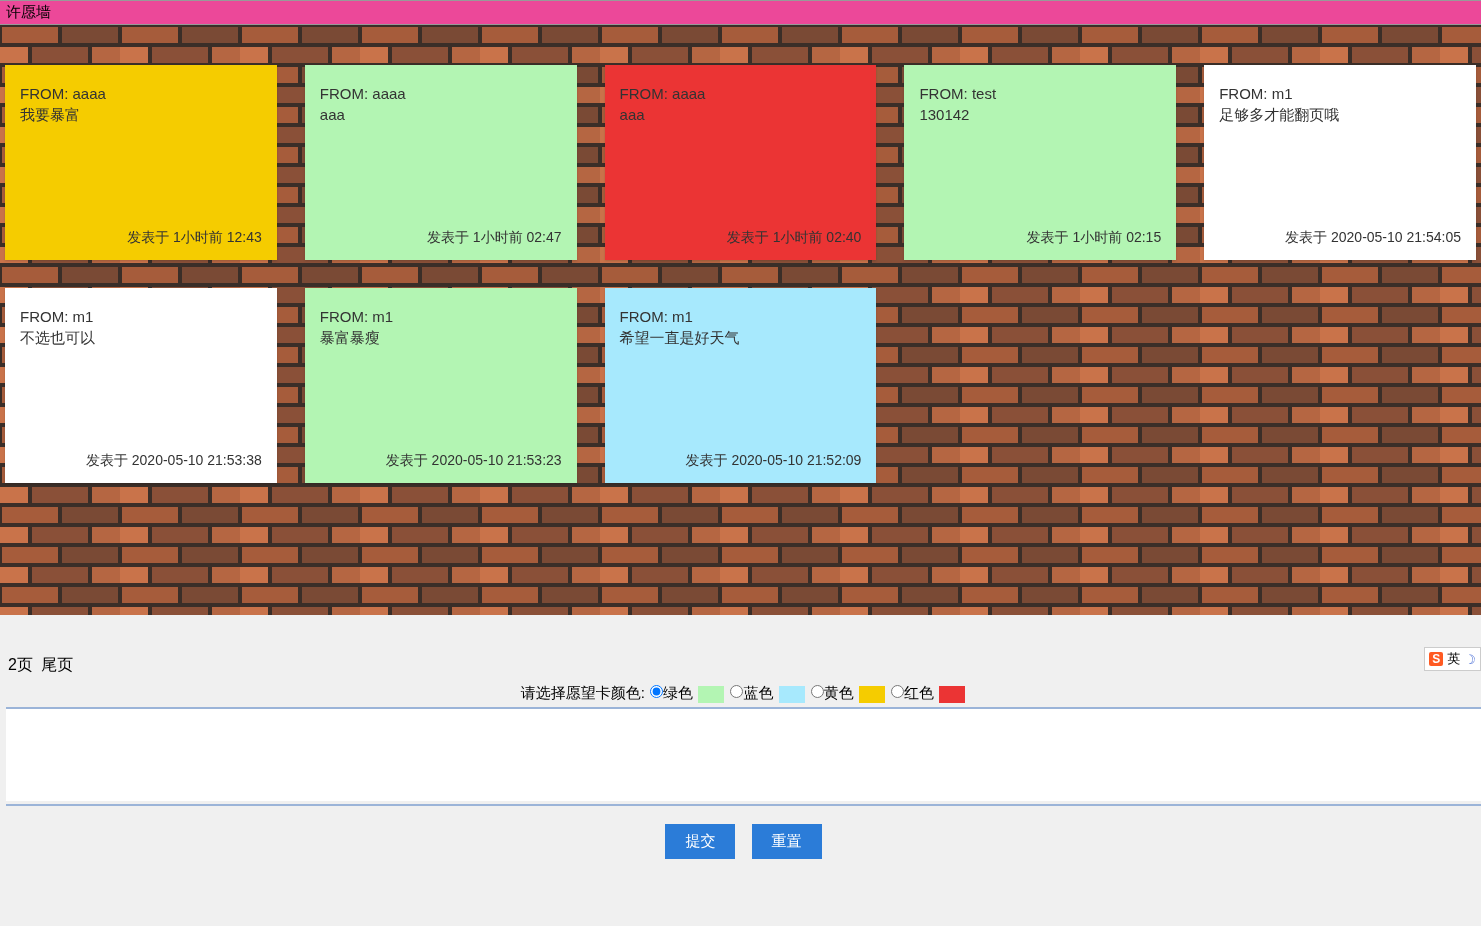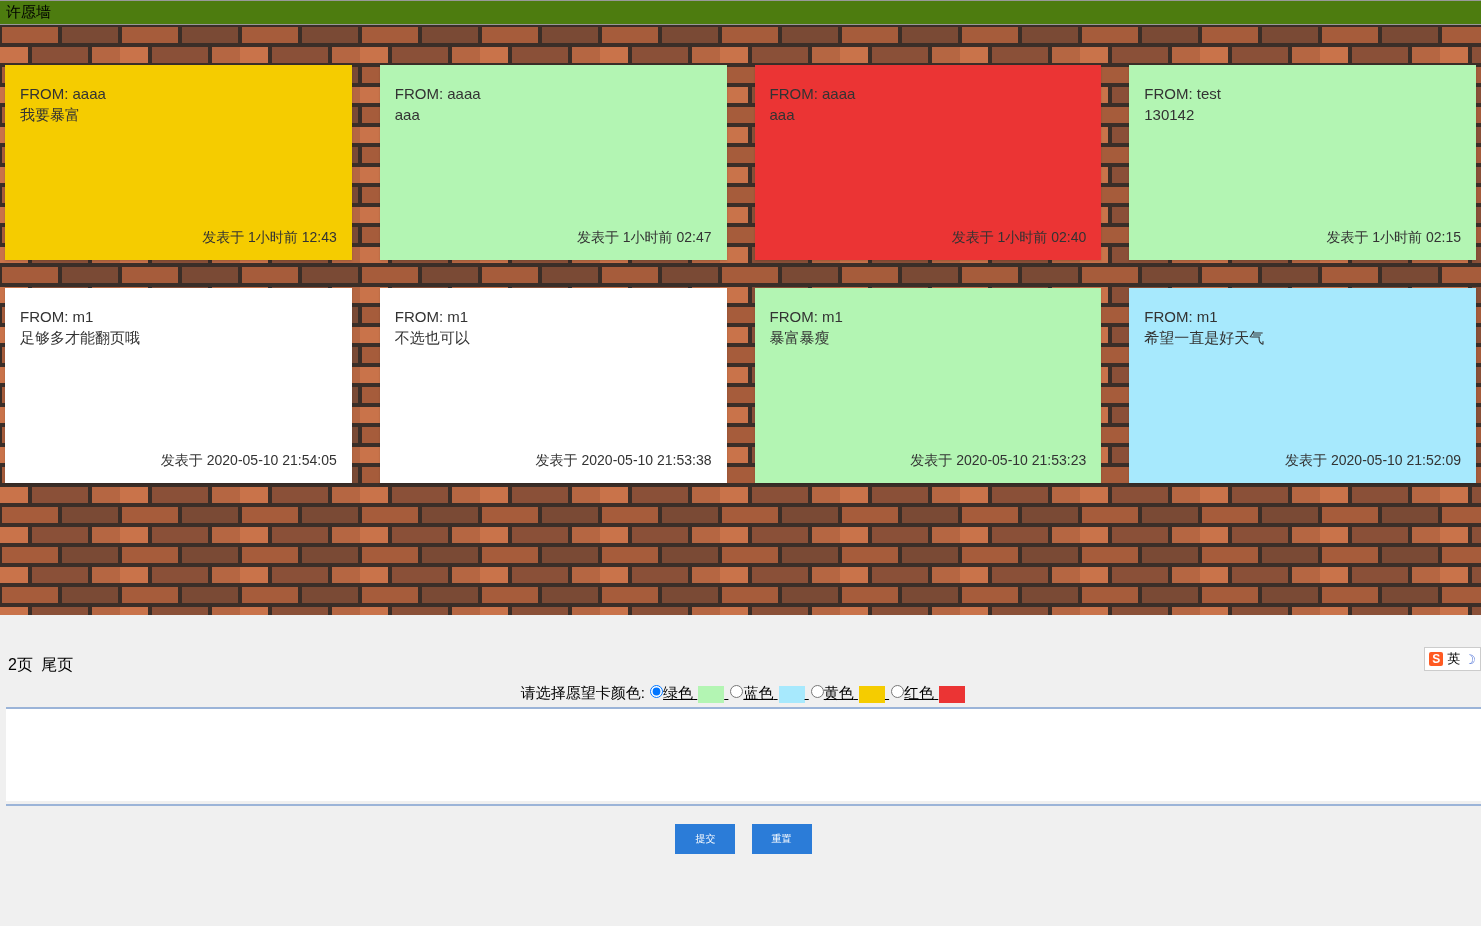--- a/index.html
+++ b/index.html
@@ -6,42 +6,42 @@
       margin: 0;
       padding: 0;
       box-sizing: border-box;
     }
     body {
       font-family: "Microsoft YaHei", Arial, sans-serif;
       font-size: 15px;
       background: #f0f0f0;
     }
     .top-bar {
-      background: #4d7c0f;
+      background: #ec4899;
       border-top: 1px solid #999;
       border-bottom: 1px solid #999;
       padding: 2px 6px;
       font-size: 15px;
     }
     .brick-wall {
       width: 100%;
       height: 590px;
       position: relative;
       background-color: #8b5a3c;
     }
     .brick-wall svg.bricks {
       position: absolute;
       inset: 0;
       width: 100%;
       height: 100%;
     }
     .cards {
       position: relative;
       display: grid;
-      grid-template-columns: repeat(4, 1fr);
+      grid-template-columns: repeat(5, 1fr);
       gap: 28px 28px;
       padding: 40px 5px 40px 5px;
     }
     .card {
       height: 195px;
       padding: 18px 15px 12px 15px;
       display: flex;
       flex-direction: column;
       box-shadow: 0 1px 2px rgba(0,0,0,0.15);
       font-size: 15px;
@@ -96,21 +96,20 @@
       color: #4a6fd6;
     }
     .color-picker-row {
       text-align: center;
       border-bottom: 2px solid #9bb4d8;
       padding-bottom: 4px;
       font-size: 15px;
     }
     .color-picker-row label {
       margin: 0 1px;
-      text-decoration: underline;
     }
     .swatch {
       display: inline-block;
       width: 26px;
       height: 17px;
       vertical-align: middle;
       margin-left: 1px;
     }
     .sw-green { background: #b3f5b3; }
     .sw-blue { background: #a7e9fd; }
@@ -134,21 +133,21 @@
     .btn-row {
       text-align: center;
       padding: 18px 0 30px 0;
     }
     .btn {
       display: inline-block;
       background: #2b7cd8;
       color: #fff;
       border: none;
       padding: 8px 20px;
-      font-size: 10px;
+      font-size: 15px;
       margin: 0 6px;
       cursor: pointer;
       font-family: inherit;
     }
   </style>
 </head>
 <body>
 
 <div class="top-bar">
   <span>许愿墙</span>

